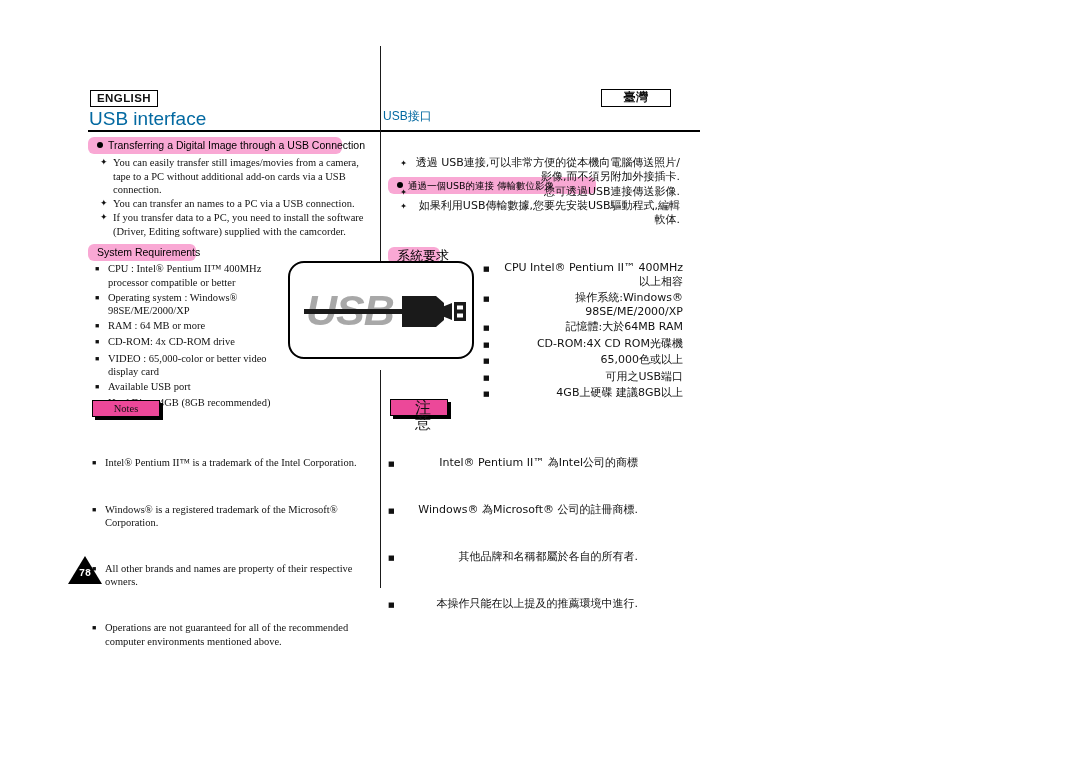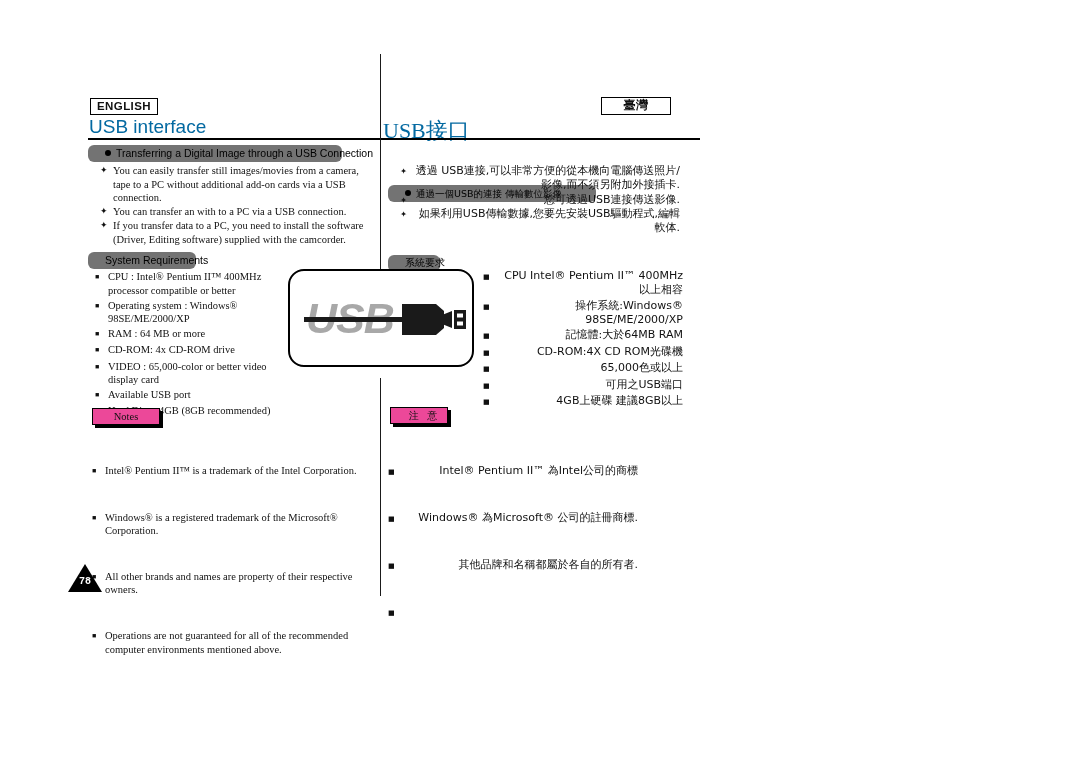--- a/index.html
+++ b/index.html
@@ -11,21 +11,21 @@
     width: 1080px;
     height: 764px;
     position: relative;
     font-family: "Liberation Serif", serif;
     color: #111;
     overflow: hidden;
   }
 
   .page {
     position: absolute;
-    left: 0; top: 16px;
+    left: 0; top: 8px;
     width: 1080px; height: 564px;
   }
 
   
   .lang-badge {
     position: absolute;
     border: 1.6px solid #000;
     background: #fff;
     font-family: "Liberation Sans", sans-serif;
     font-weight: bold;
@@ -50,63 +50,63 @@
   
   .page-title {
     position: absolute;
     font-family: "Liberation Sans", sans-serif;
     font-size: 19px;
     font-weight: normal;
     color: #0369a1;
     white-space: nowrap;
   }
   #title-en { left: 89px; top: 100px; }
-  #title-zh { left: 383px; top: 100px; font-family: Liberation Serif, serif; font-size: 22px;}
+  #title-zh { left: 383px; top: 100px; font-family: Liberation Sans, sans-serif; font-size: 12px;}
 
   .header-rule {
     position: absolute;
     left: 88px; top: 122px;
     width: 612px; height: 2.2px;
     background: #000;
   }
 
   .v-divider {
     position: absolute;
     left: 380px;
     width: 1.3px;
     background: #1a1a1a;
   }
   #v-divider-top { top: 38px; height: 234px; }
   #v-divider-bottom { top: 362px; height: 218px; }
 
   
   .gray-head {
     position: absolute;
-    background: #737373;
+    background: #f9a8d4;
     font-family: "Liberation Sans", sans-serif;
     font-size: 10.5px;
     color: #000;
-    padding: 2px 6px 2px 17px;
+    padding: 2px 6px 2px 9px;
     white-space: nowrap;
     box-sizing: border-box;
     line-height: 13px;
     border-radius: 6px;
   }
   .gray-head .dot {
     display: inline-block;
     width: 6px; height: 6px;
     border-radius: 50%;
     background: #000;
     margin-right: 5px;
     vertical-align: 1px;
   }
   #head-transfer-en { left: 88px; top: 129px; width: 254px; }
   #head-transfer-zh { left: 388px; top: 129px; width: 208px; font-family: "DejaVu Sans", sans-serif; font-size: 9.5px; margin-top: 40px; }
   #head-sysreq-en { left: 88px; top: 236px; width: 108px; }
-  #head-sysreq-zh { left: 388px; top: 239px; width: 52px; font-family: Liberation Mono, monospace; font-size: 10px; }
+  #head-sysreq-zh { left: 388px; top: 239px; width: 52px; font-family: Liberation Serif, serif; font-size: 13px; }
 
   
   .list {
     position: absolute;
     font-size: 10.5px;
     line-height: 13.6px;
   }
   .list .row {
     display: flex;
     align-items: flex-start;
@@ -146,21 +146,21 @@
     background: #ec4899;
     box-shadow: 3px 3px 0 0 #000;
     font-size: 10.5px;
     text-align: center;
     box-sizing: border-box;
     line-height: 15px;
   }
   #notes-box-en { left: 92px; top: 392px; width: 68px; height: 17px; }
   #notes-box-zh {
     left: 390px; top: 391px; width: 58px; height: 17px;
-    font-family: Liberation Serif, serif; font-size: 10px; letter-spacing: 3px;
+    font-family: Liberation Sans, sans-serif; font-size: 16px; letter-spacing: 3px;
     padding-left: 11px;
   }
 
   
   #usb-logo {
     position: absolute;
     left: 288px; top: 253px;
     width: 186px; height: 98px;
     border: 2.2px solid #000;
     border-radius: 16px;
@@ -213,21 +213,21 @@
     <span class="dot"></span><span>Transferring a Digital Image through a USB Connection</span>
   </div>
 
   <div class="list" id="list-transfer-en">
     <div class="row">
       <span class="mk mk-diamond"></span>
       <span class="tx">You can easily transfer still images/movies from a camera, tape to a PC without additional add-on cards via a USB connection.</span>
     </div>
     <div class="row">
       <span class="mk mk-diamond"></span>
-      <span class="tx">You can transfer an with to a PC via a USB connection.</span>
+      <span class="tx">You can transfer an names to a PC via a USB connection.</span>
     </div>
     <div class="row">
       <span class="mk mk-diamond"></span>
       <span class="tx">If you transfer data to a PC, you need to install the software (Driver, Editing software) supplied with the camcorder.</span>
     </div>
   </div>
 
   <div class="gray-head" id="head-sysreq-en">System Requirements</div>
 
   <div class="list" id="list-sysreq-en">
@@ -344,20 +344,21 @@
     <div class="row">
       <span class="mk mk-square"></span>
       <span class="tx">Windows® 為Microsoft® 公司的註冊商標.</span>
     </div>
     <div class="row">
       <span class="mk mk-square"></span>
       <span class="tx">其他品牌和名稱都屬於各自的所有者.</span>
     </div>
     <div class="row">
       <span class="mk mk-square"></span>
+      <span class="tx">本操作只能在以上提及的推薦環境中進行.</span>
     </div>
   </div>
 
   <div id="usb-logo">
     <svg width="182" height="94" viewBox="0 0 182 94">
 
       <text x="16" y="62" font-family="'Liberation Sans', sans-serif" font-size="43" font-weight="bold" font-style="italic" letter-spacing="-1" fill="#a8a8a8">USB</text>
 
       <rect x="14" y="46" width="112" height="5" fill="#1a1a1a"></rect>
 

